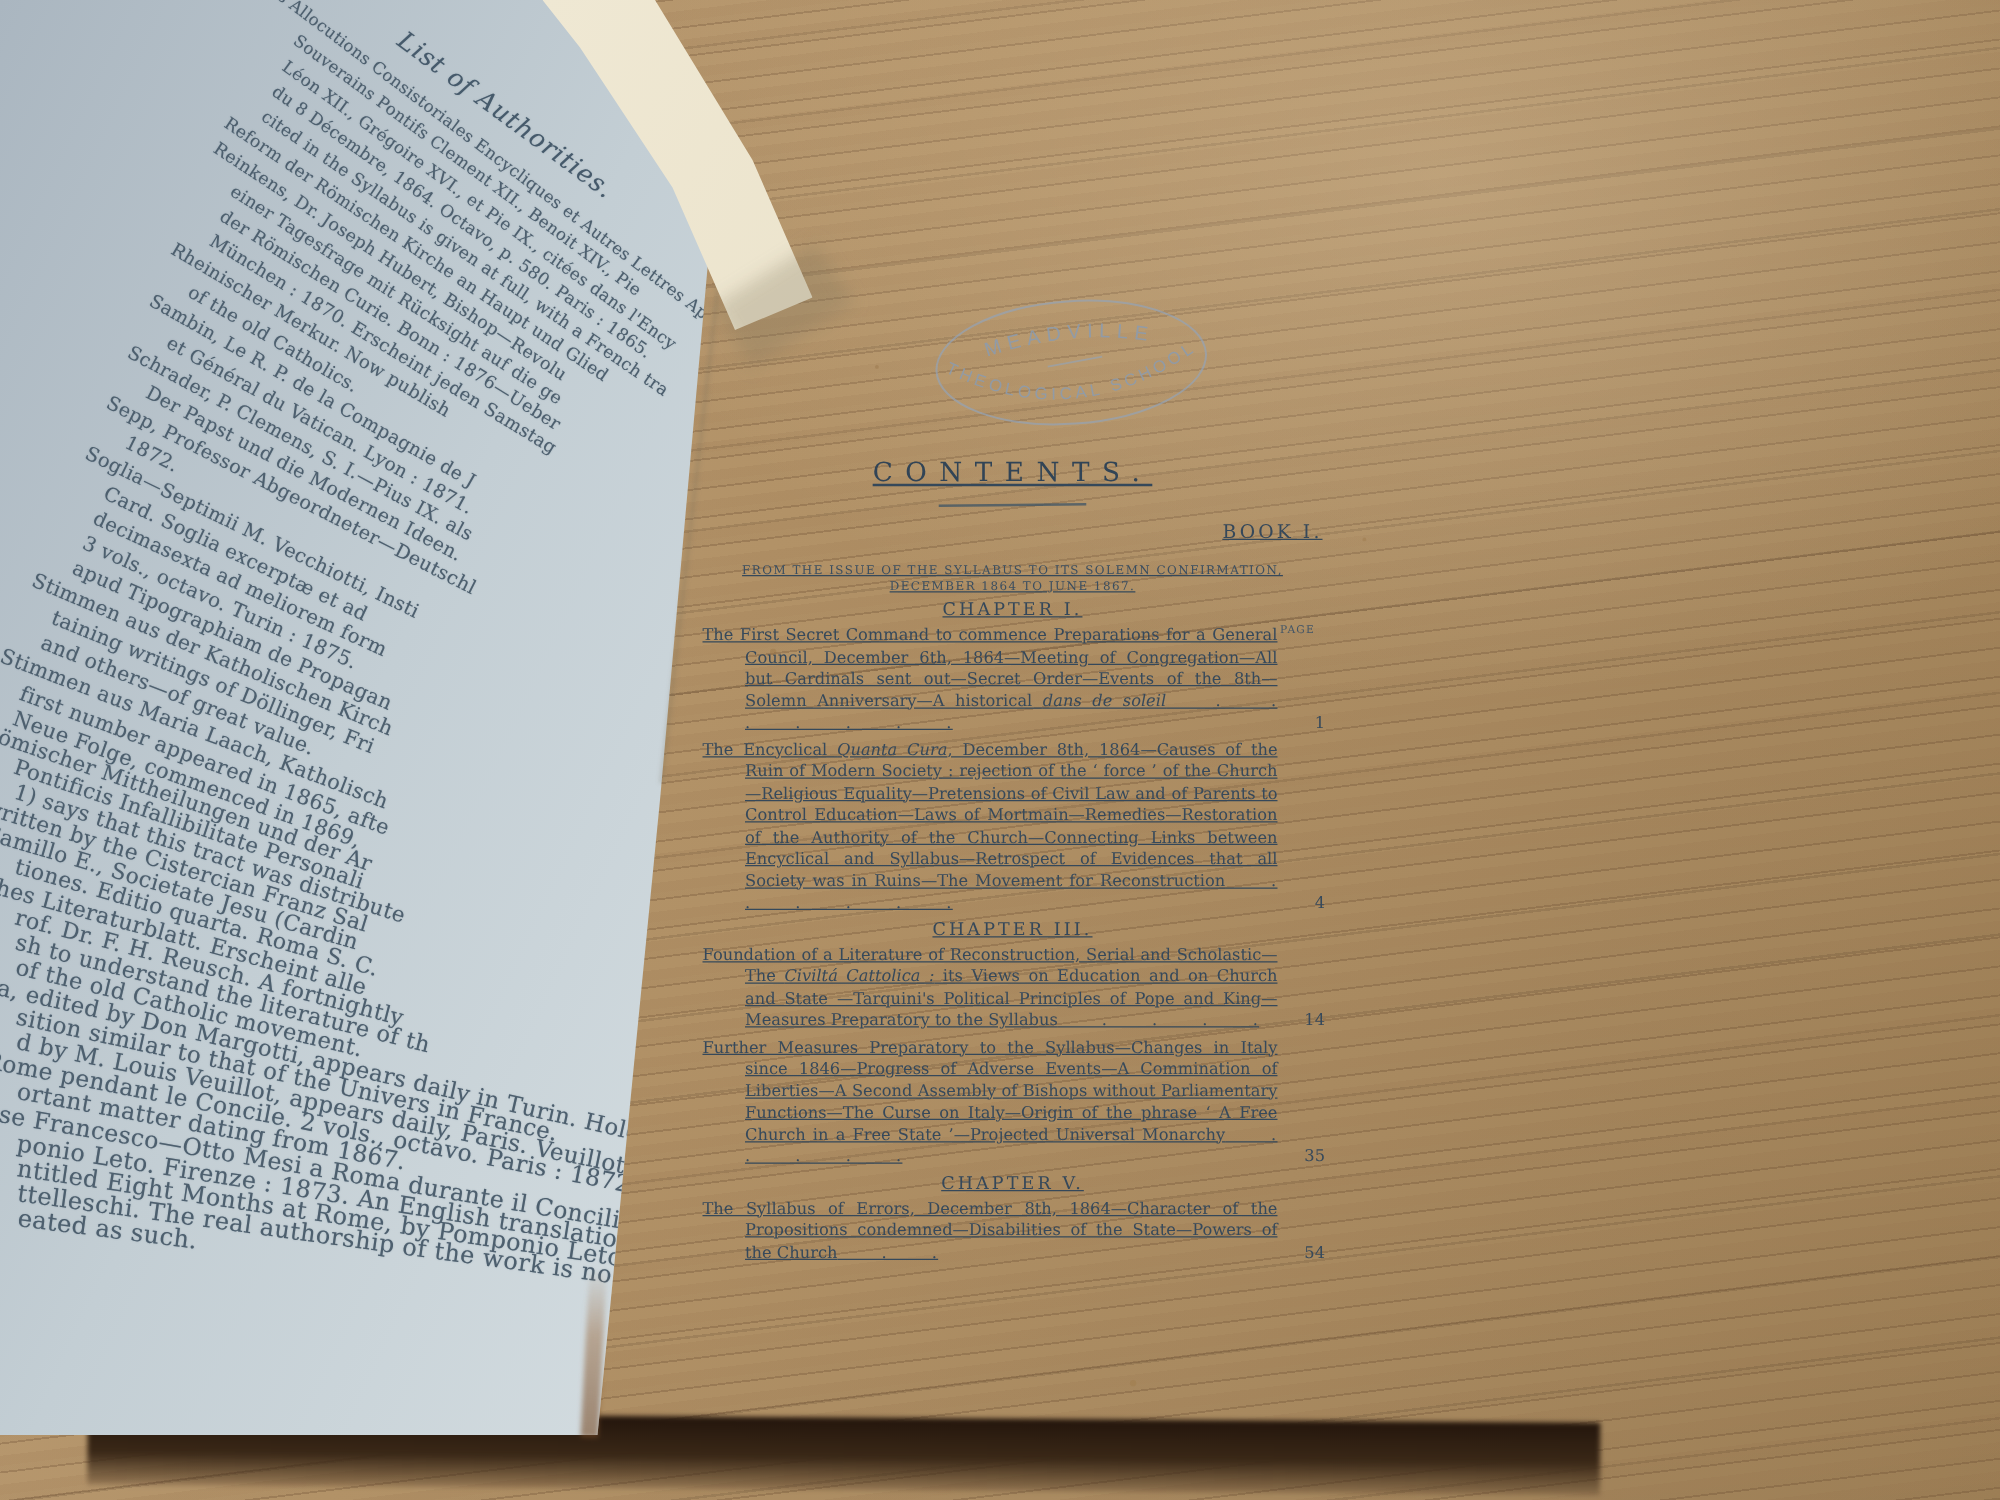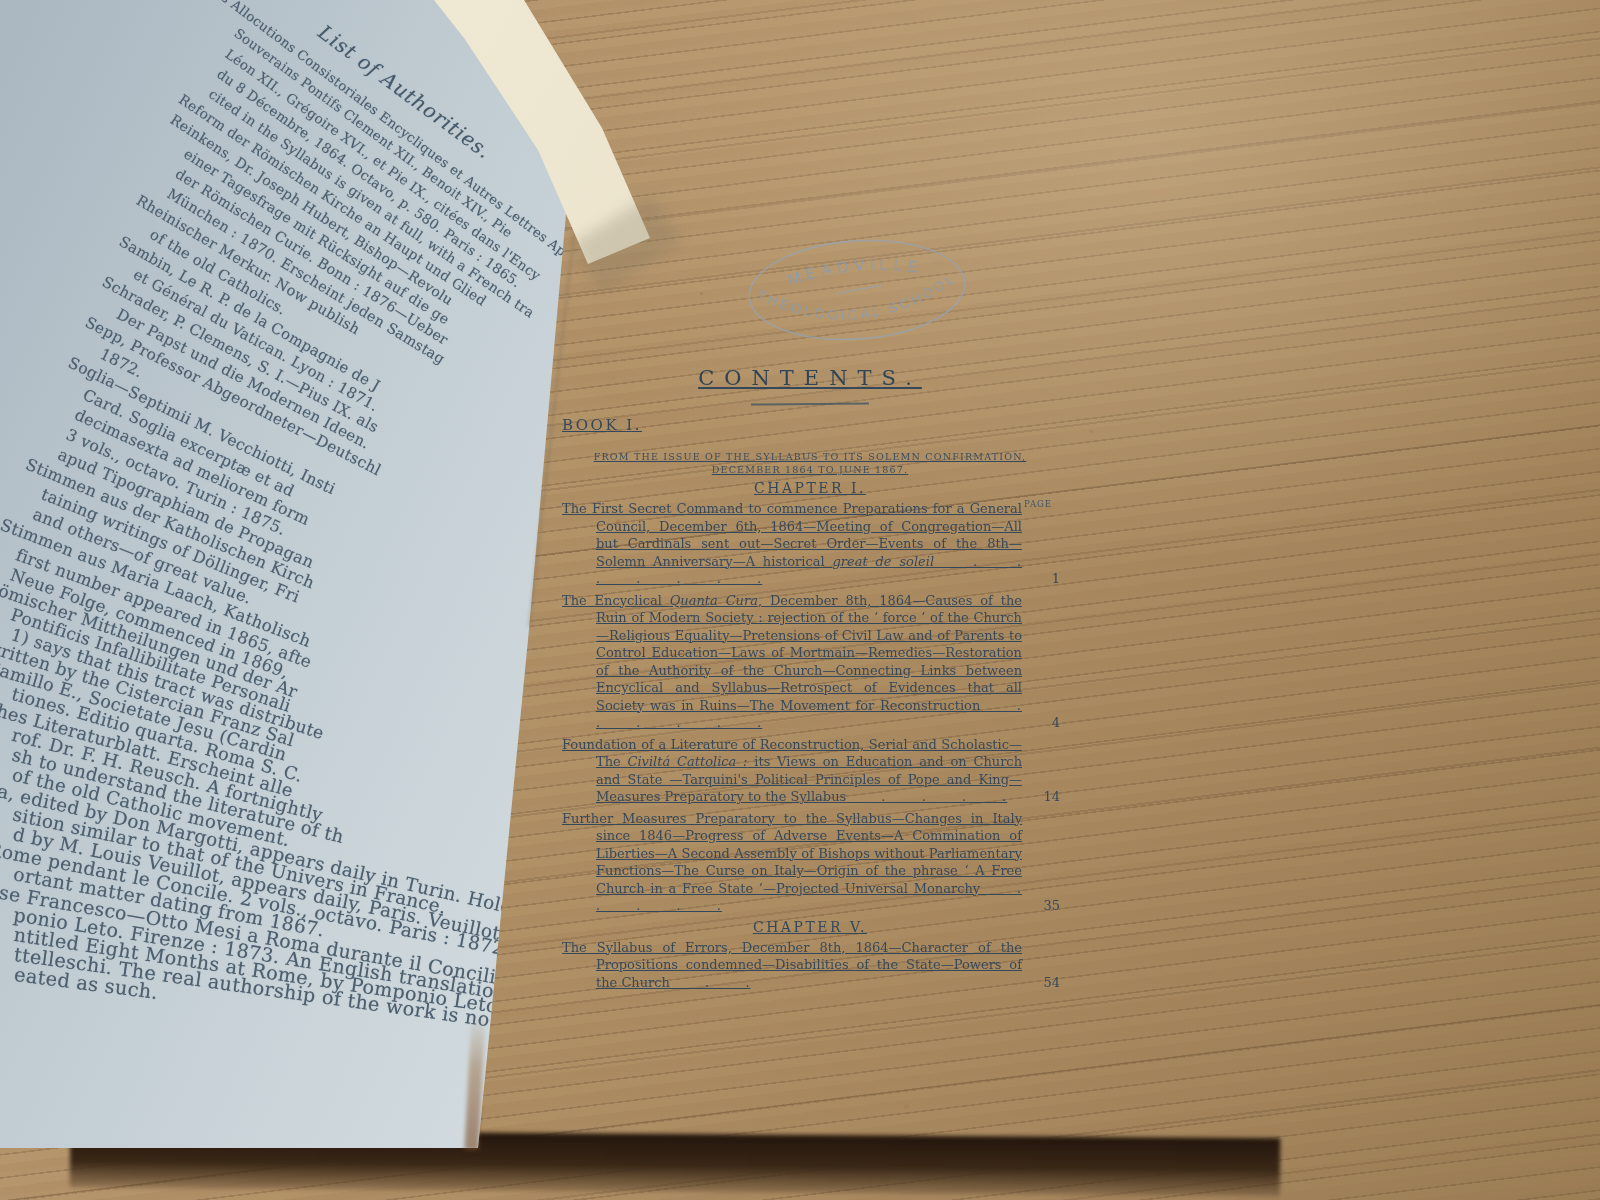--- a/index.html
+++ b/index.html
@@ -51,21 +51,21 @@
     background:rgba(146,110,62,.55);
     box-shadow:617px 520px 0 1px rgba(150,112,64,.35), 1012px 842px 0 0 rgba(150,112,64,.4),
       905px 1105px 0 1px rgba(158,120,70,.35), 700px 292px 0 0 rgba(140,104,60,.3),
       1090px 430px 0 0 rgba(150,112,64,.3);}
   
   .stamp{position:absolute;left:742px;top:234px;z-index:5;transform:rotate(-4deg);opacity:.85;}
   
   .contents-col{position:absolute;left:562px;top:366px;width:496px;z-index:5;color:#35485a;text-decoration:underline;}
   .contents-title{text-align:center;font-size:21px;line-height:24px;letter-spacing:10px;color:#31445​6;color:#314456;}
   .title-rule{width:118px;border:0;border-top:2px solid rgba(62,84,102,.75);margin:13px auto 11px auto;transform:rotate(-.6deg);}
-  .book-head{text-align:left;font-size:15px;line-height:18px;letter-spacing:2.5px;}
+  .book-head{text-align:right;font-size:15px;line-height:18px;letter-spacing:2.5px;}
   .book-sub{margin-top:16px;text-align:center;font-size:9.5px;line-height:13px;letter-spacing:1.2px;color:#3b4e60;}
   .chapter{margin-top:4px;}
   .ch-head{text-align:center;font-size:14px;line-height:17px;letter-spacing:2.5px;}
   .ch-body{position:relative;margin:3px 0 0 0;font-size:13px;line-height:17.5px;
     text-align:justify;padding-left:34px;text-indent:-34px;padding-right:36px;color:#36495b;}
   .ch-body .it{font-style:italic;}
   .dots{word-spacing:30px;letter-spacing:1px;}
   .pgnum{position:absolute;right:-2px;bottom:0;text-indent:0;}
   .page-label{position:absolute;right:0;top:-4px;font-size:8.5px;letter-spacing:1px;color:#42556​7;color:#425567;}
 </style>
@@ -148,26 +148,27 @@
       <div class="contents-title">CONTENTS.</div>
       <hr class="title-rule">
       <div class="book-head">BOOK I.</div>
       <div class="book-sub">
         <div>FROM THE ISSUE OF THE SYLLABUS TO ITS SOLEMN CONFIRMATION,</div>
         <div>DECEMBER 1864 TO JUNE 1867.</div>
       </div>
       <div>
           <div class="chapter">
             <div class="ch-head">CHAPTER I.</div>
-            <p class="ch-body"><span>The First Secret Command to commence Preparations for a General Council, December 6th, 1864—Meeting of Congregation—All but Cardinals sent out—Secret Order—Events of the 8th—Solemn Anniversary—A historical </span><span class="it">great de soleil</span><span class="dots"> . . . . . . .</span><span class="pgnum">1</span><span class="page-label">PAGE</span></p>
+            <p class="ch-body"><span>The First Secret Command to commence Preparations for a General Council, December 6th, 1864—Meeting of Congregation—All but Cardinals sent out—Secret Order—Events of the 8th—Solemn Anniversary—A historical </span><span class="it">dans de soleil</span><span class="dots"> . . . . . . .</span><span class="pgnum">1</span><span class="page-label">PAGE</span></p>
           </div>
           <div class="chapter">
             <p class="ch-body"><span>The Encyclical </span><span class="it">Quanta Cura</span><span>, December 8th, 1864—Causes of the Ruin of Modern Society : rejection of the ‘ force ’ of the Church—Religious Equality—Pretensions of Civil Law and of Parents to Control Education—Laws of Mortmain—Remedies—Restoration of the Authority of the Church—Connecting Links between Encyclical and Syllabus—Retrospect of Evidences that all Society was in Ruins—The Movement for Reconstruction</span><span class="dots"> . . . . . .</span><span class="pgnum">4</span></p>
           </div>
           <div class="chapter">
+            <div class="ch-head">CHAPTER III.</div>
             <p class="ch-body"><span>Foundation of a Literature of Reconstruction, Serial and Scholastic—The </span><span class="it">Civiltá Cattolica :</span><span> its Views on Education and on Church and State —Tarquini's Political Principles of Pope and King—Measures Preparatory to the Syllabus</span><span class="dots"> . . . .</span><span class="pgnum">14</span></p>
           </div>
           <div class="chapter">
             <p class="ch-body"><span>Further Measures Preparatory to the Syllabus—Changes in Italy since 1846—Progress of Adverse Events—A Commination of Liberties—A Second Assembly of Bishops without Parliamentary Functions—The Curse on Italy—Origin of the phrase ‘ A Free Church in a Free State ’—Projected Universal Monarchy</span><span class="dots"> . . . . .</span><span class="pgnum">35</span></p>
           </div>
           <div class="chapter">
             <div class="ch-head">CHAPTER V.</div>
             <p class="ch-body"><span>The Syllabus of Errors, December 8th, 1864—Character of the Propositions condemned—Disabilities of the State—Powers of the Church</span><span class="dots"> . .</span><span class="pgnum">54</span></p>
           </div>
         </div>

